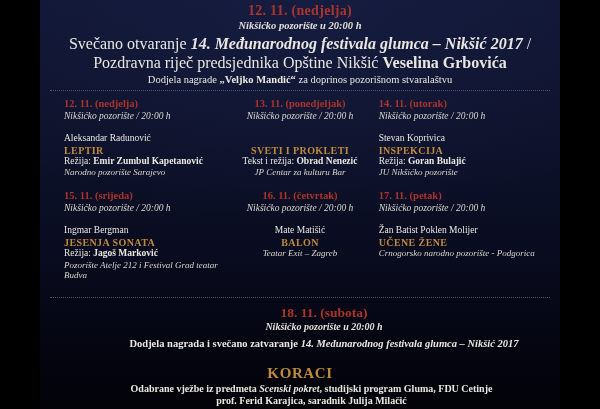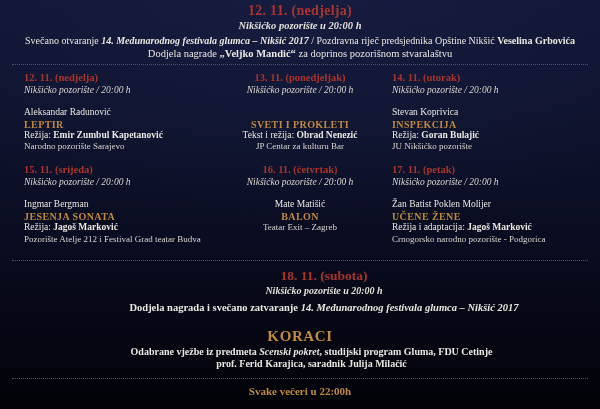--- a/index.html
+++ b/index.html
@@ -1,18 +1,18 @@
 <!DOCTYPE html>
 <html><head>
 <meta charset="utf-8">
 <style>
   html,body{margin:0;padding:0;background:#000;}
   .poster{
     position:relative;
-    width:600px;height:409px;
+    width:520px;height:409px;
     margin:0 auto;
     overflow:hidden;
     background:
       radial-gradient(ellipse 130% 90% at 50% 0%, rgba(26,34,74,.55) 0%, rgba(0,0,0,0) 60%),
       linear-gradient(180deg,#111634 0%,#0d1129 38%,#090c1f 62%,#040510 85%,#020208 100%);
     font-family:"Liberation Serif","DejaVu Serif",serif;
     color:#e9e7e0;
     text-align:center;
   }
   .red{color:#ab342b;}
@@ -21,35 +21,35 @@
   .i{font-style:italic;}
   .sep{
     border:0;border-top:1px dotted #5c5e72;
     width:96%;margin:4px auto 0;
     opacity:.85;
   }
   
   .opening{padding-top:3px;line-height:1.18;}
   .opening .date{font-size:14px;font-weight:bold;letter-spacing:.3px;}
   .opening .venue{font-size:10.5px;font-weight:bold;font-style:italic;color:#e2dfd8;}
-  .opening .l1{font-size:10px;margin-top:3px;}
+  .opening .l1{font-size:16px;margin-top:3px;}
   .opening .l2{font-size:10.5px;margin-top:1px;}
   
   .grid{padding:7px 24px 0;}
   .grid-row{display:flex;}
   .cell{flex:1 1 0;line-height:1.2;padding-bottom:12px;}
   .cell.al{text-align:left;}
   .cell.ac{text-align:center;}
   .cell.ar{text-align:left;}
   .cell .date{font-size:10.5px;font-weight:bold;}
   .cell .venue{font-size:9.5px;font-style:italic;color:#ddd9d2;}
   .cell .author{display:block;font-size:9.5px;margin-top:11px;min-height:12px;}
   .cell .title{font-size:10px;font-weight:bold;letter-spacing:.4px;line-height:1.1;}
   .cell .director{font-size:9.5px;}
-  .cell .theater{font-size:9px;color:#d9d5cd;}
+  .cell .theater{font-size:9px;font-style:italic;color:#d9d5cd;}
   
   .closing{padding-top:7px;line-height:1.2;margin-left:48px;}
   .closing .date{font-size:13.5px;font-weight:bold;}
   .closing .venue{font-size:10px;font-weight:bold;font-style:italic;color:#e2dfd8;}
   .closing .line{font-size:10.5px;font-weight:bold;margin-top:5px;}
   
   .koraci{padding-top:13px;line-height:1.25;}
   .koraci .title{font-size:15px;font-weight:bold;letter-spacing:.6px;}
   .koraci .l1,.koraci .l2{font-size:10px;font-weight:bold;margin-left:23px;}
   .koraci-sep{margin-top:7px;}
@@ -119,21 +119,20 @@
         <span class="author">Mate Matišić</span>
         <div class="title gold">BALON</div>
         <div class="theater">Teatar Exit – Zagreb</div>
       </div>
 
       <div class="cell ar">
         <div class="date red">17. 11. (petak)</div>
         <div class="venue">Nikšićko pozorište / 20:00 h</div>
         <span class="author">Žan Batist Poklen Molijer</span>
         <div class="title gold">UČENE ŽENE</div>
-        <div class="director"><span>Režija i adaptacija: </span><span class="b">Jagoš Marković</span></div>
         <div class="theater">Crnogorsko narodno pozorište - Podgorica</div>
       </div>
 
     </div>
   </div>
 
   <hr class="sep">
 
   <div class="closing">
     <div class="date red">18. 11. (subota)</div>

